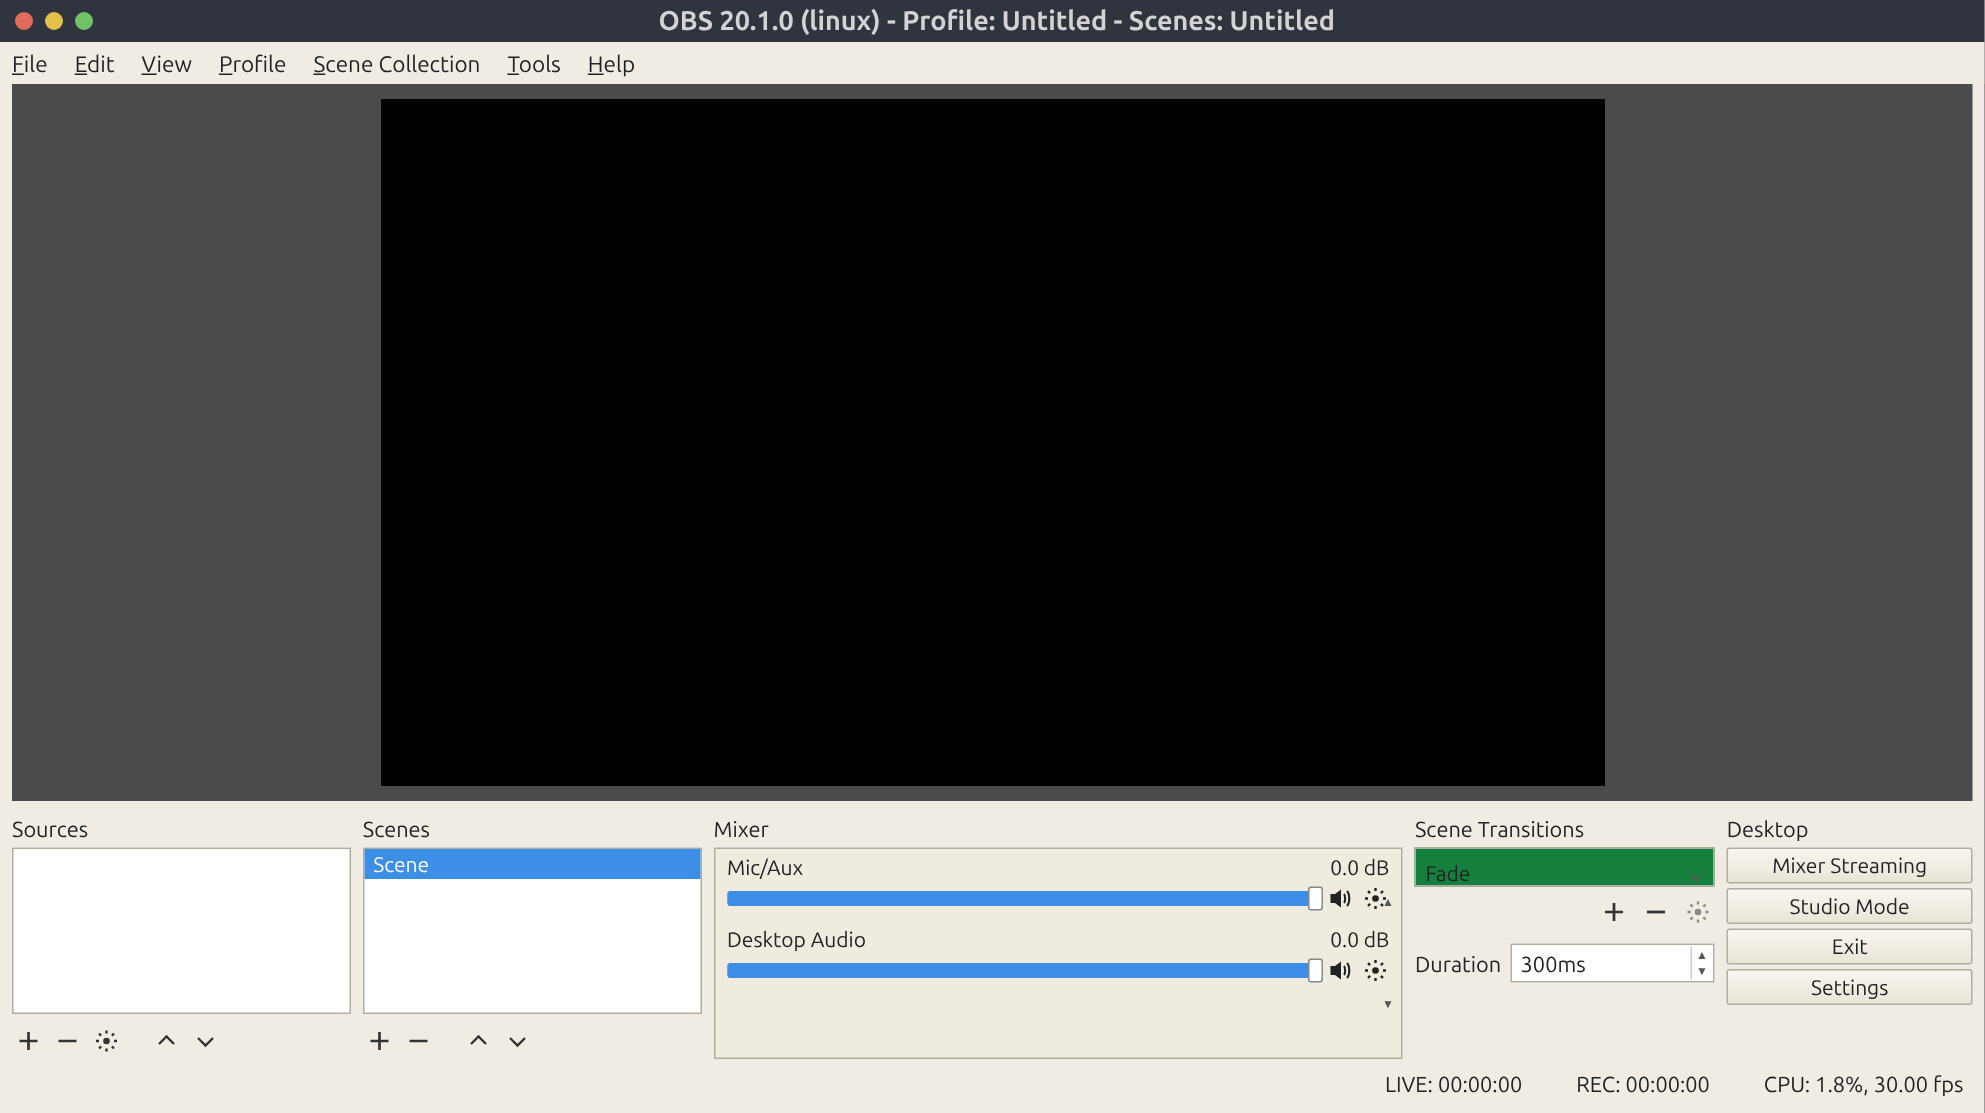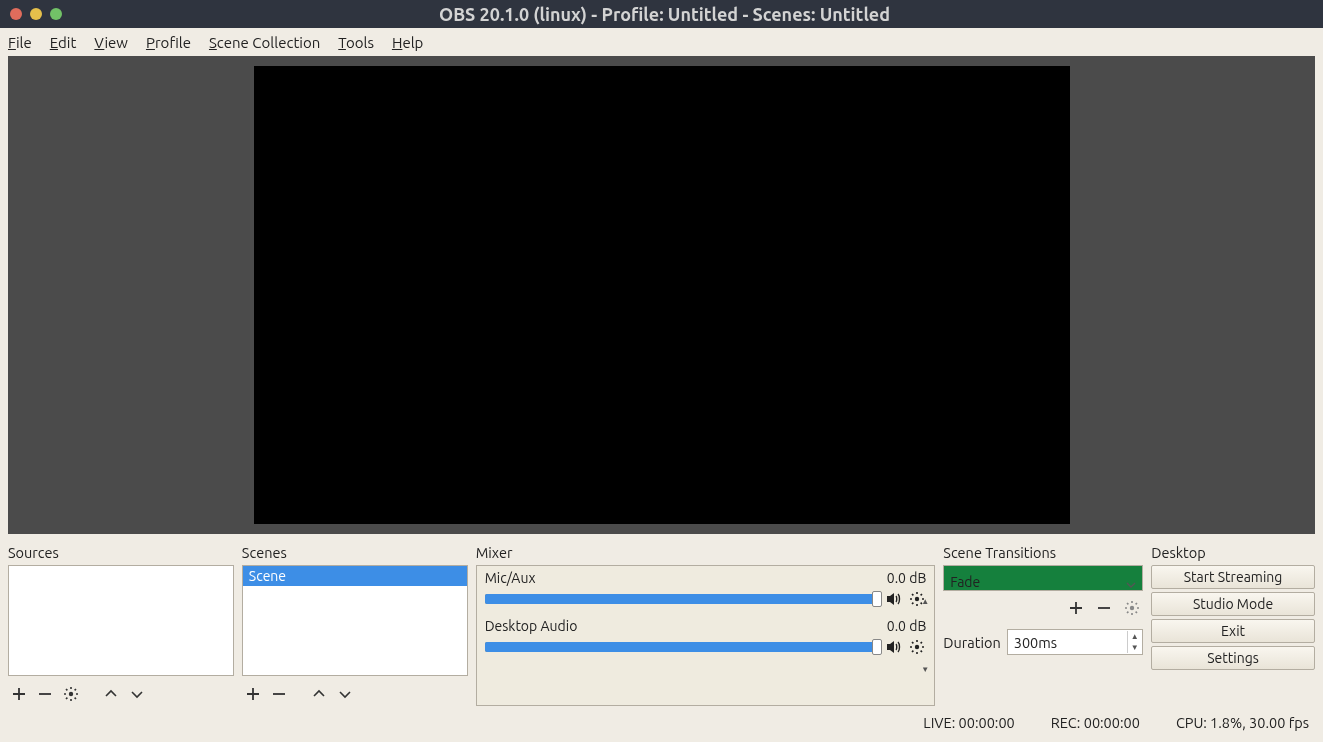--- a/index.html
+++ b/index.html
@@ -230,21 +230,21 @@
         <div class="numspin">
             <div>▲</div>
             <div>▼</div>
           </div>
       </div>
     </div>
   </div>
 
   <div class="panel controls">
     <div class="panel-title">Desktop</div>
-    <div class="ctrl-btn">Start Streaming</div>
+    <div class="ctrl-btn">Mixer Streaming</div>
     <div class="ctrl-btn">Studio Mode</div>
     <div class="ctrl-btn">Exit</div>
     <div class="ctrl-btn">Settings</div>
   </div>
 </div>
 
 <div class="statusbar">
   <span>LIVE: 00:00:00</span>
   <span>REC: 00:00:00</span>
   <span>CPU: 1.8%, 30.00 fps</span>

